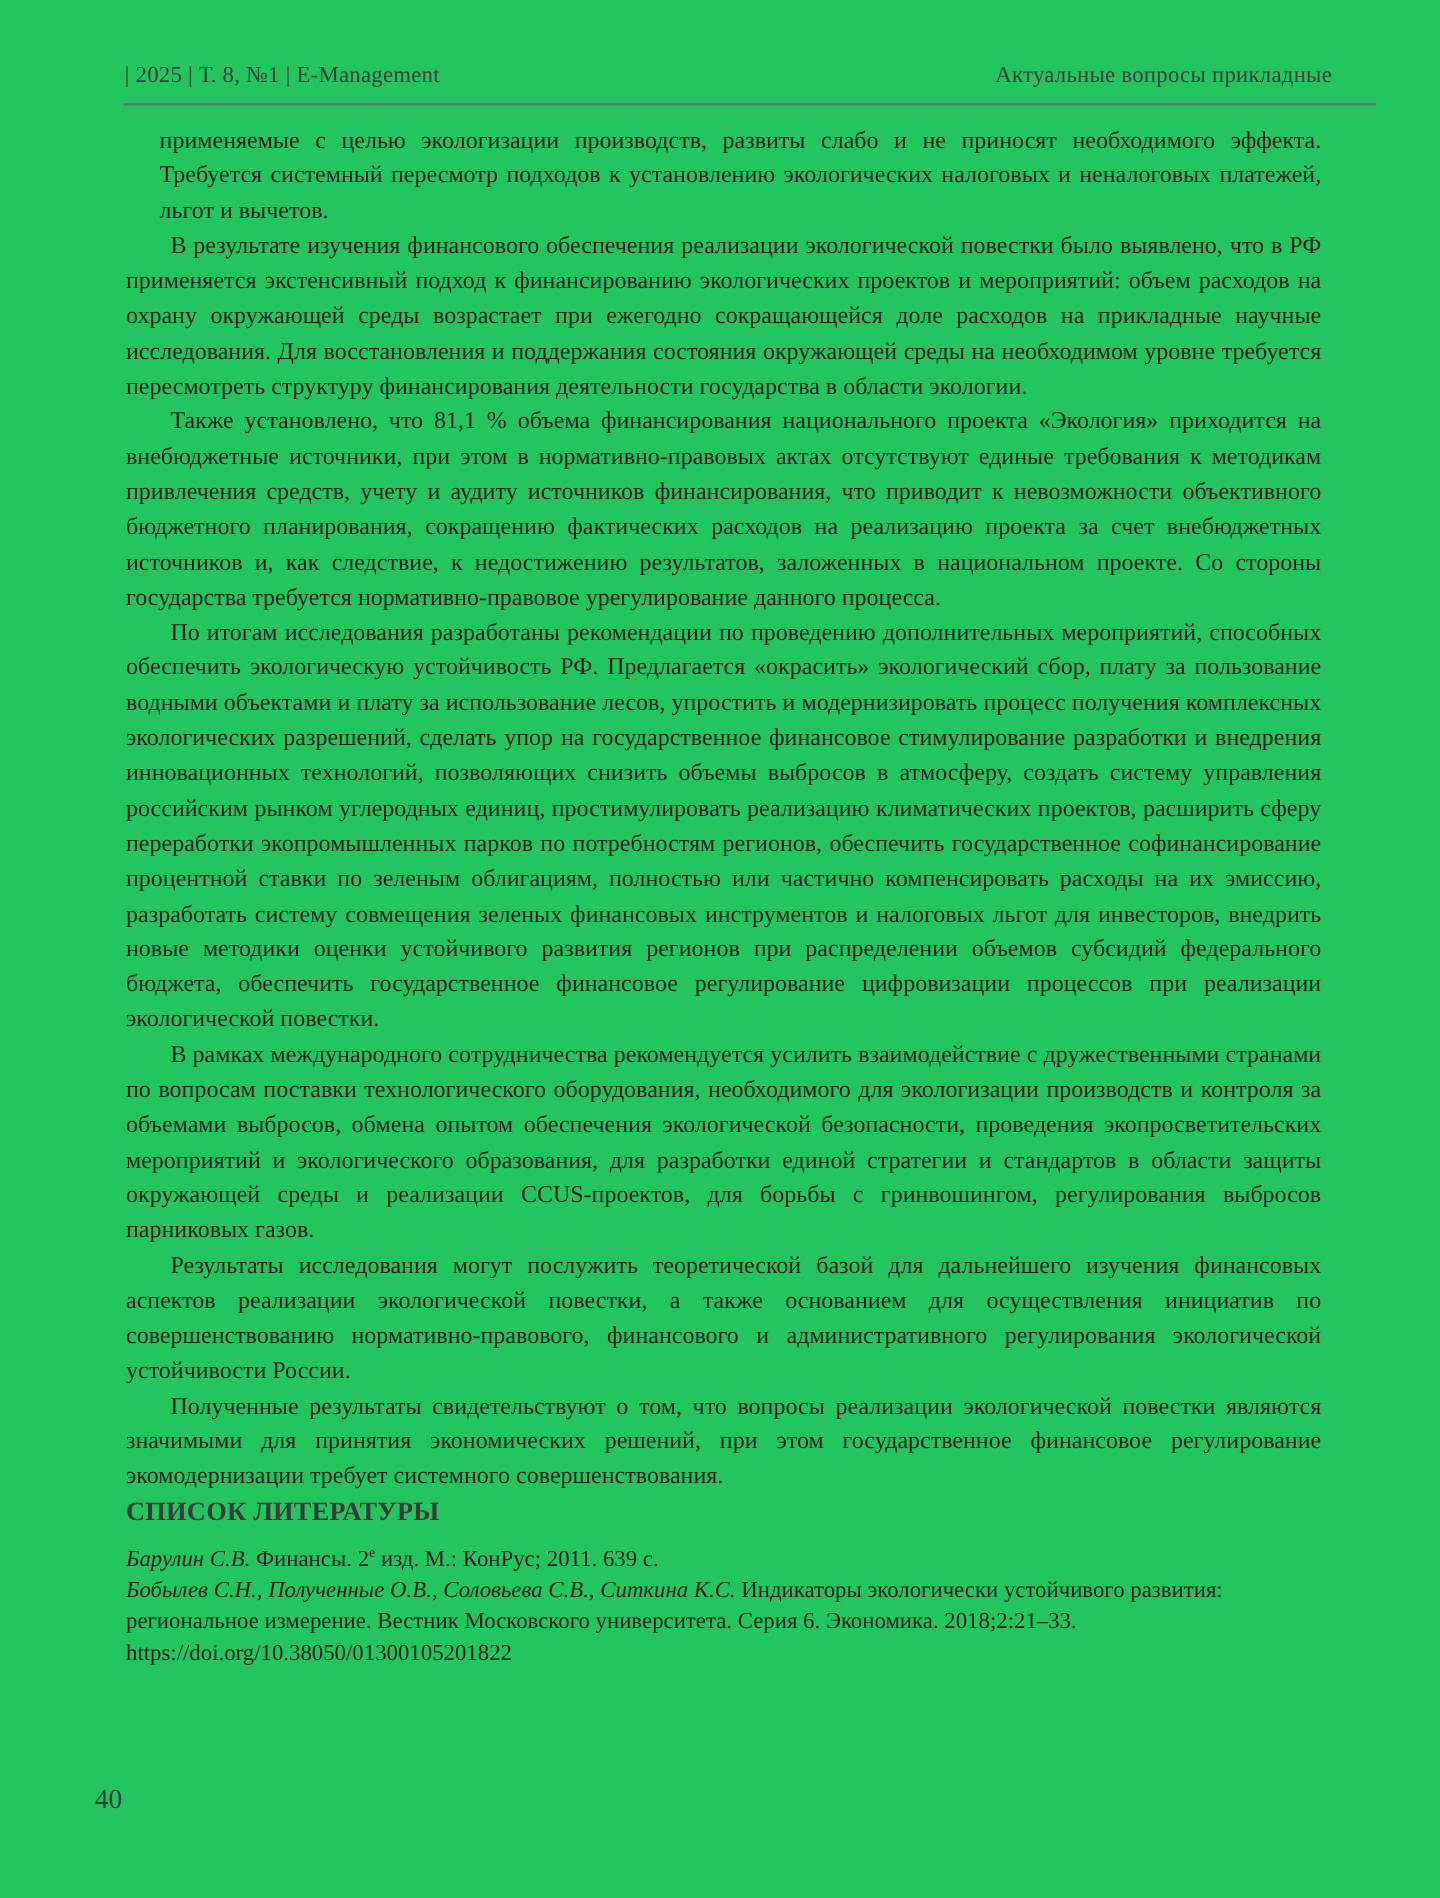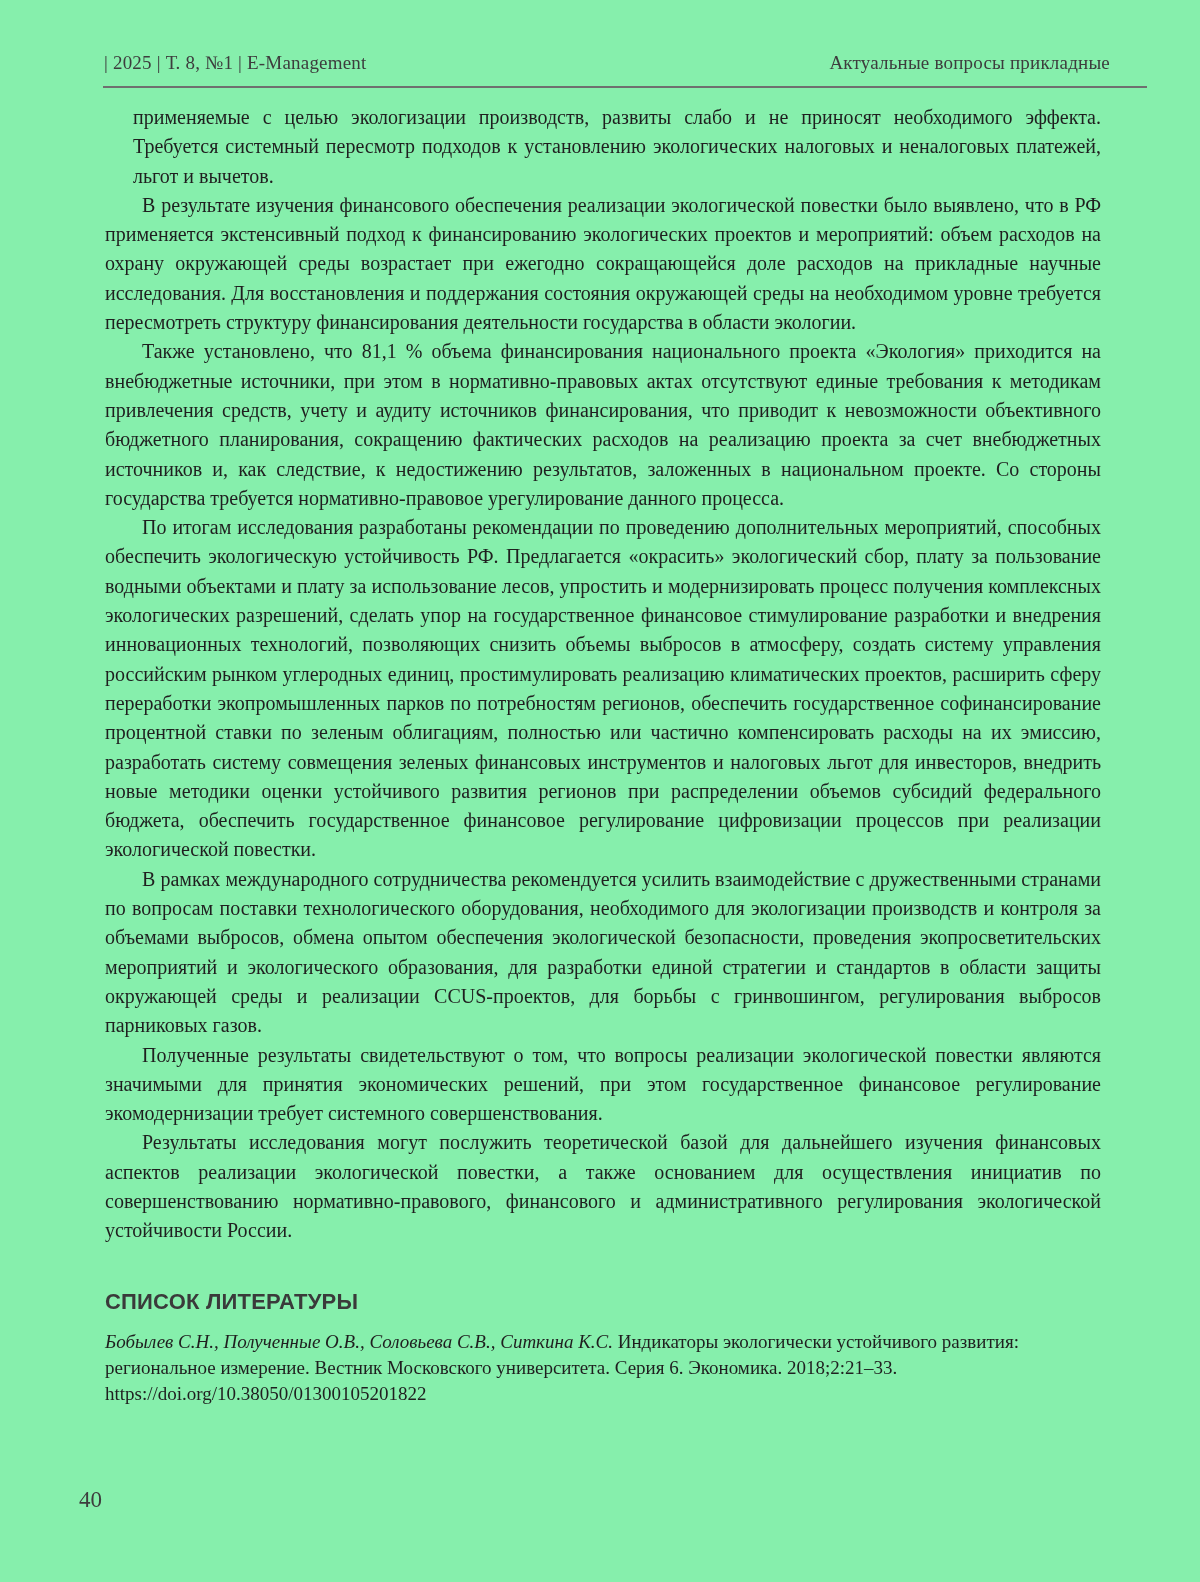--- a/index.html
+++ b/index.html
@@ -1,20 +1,20 @@
 <!DOCTYPE html>
 <html lang="ru"><head>
 <meta charset="utf-8">
 <style>
   html, body { margin: 0; padding: 0; background: #ffffff; }
   .page {
     position: relative;
     width: 1200px;
     height: 1582px;
-    background: #86efac;
+    background: #22c55e;
     overflow: hidden;
     font-family: "Liberation Serif", serif;
     color: #1f1f1f;
   }
   .header {
     position: absolute;
     left: 104px;
     top: 52px;
     width: 1006px;
     display: flex;
@@ -54,22 +54,22 @@
     margin: 0;
     text-align: left;
     letter-spacing: 0.2px;
   }
   .conclusion-heading {
     margin-top: 25px;
     margin-bottom: 7px;
     padding-left: 37px;
   }
   .references-heading {
-    margin-top: 42px;
     margin-bottom: 14px;
+    font-family: Liberation Serif, serif;
   }
   .reference {
     font-size: 19px;
     line-height: 26px;
     text-indent: 0;
     text-align: left;
     margin-top: 12px;
     hyphens: none;
   }
   .ref-authors { font-style: italic; }
@@ -98,24 +98,25 @@
   </div>
   <div class="header-rule"></div>
 
   <div class="content">
     <p class="body-par no-indent">применяемые с целью экологизации производств, развиты слабо и не приносят необходимого эффекта. Требуется системный пересмотр подходов к установлению экологических налоговых и неналоговых платежей, льгот и вычетов.</p>
     <p class="body-par">В результате изучения финансового обеспечения реализации экологической повестки было выявлено, что в РФ применяется экстенсивный подход к финансированию экологических проектов и мероприятий: объем расходов на охрану окружающей среды возрастает при ежегодно сокращающейся доле расходов на прикладные научные исследования. Для восстановления и поддержания состояния окружающей среды на необходимом уровне требуется пересмотреть структуру финансирования деятельности государства в области экологии.</p>
     <p class="body-par">Также установлено, что 81,1 % объема финансирования национального проекта «Экология» приходится на внебюджетные источники, при этом в нормативно-правовых актах отсутствуют единые требования к методикам привлечения средств, учету и аудиту источников финансирования, что приводит к невозможности объективного бюджетного планирования, сокращению фактических расходов на реализацию проекта за счет внебюджетных источников и, как следствие, к недостижению результатов, заложенных в национальном проекте. Со стороны государства требуется нормативно-правовое урегулирование данного процесса.</p>
     <p class="body-par">По итогам исследования разработаны рекомендации по проведению дополнительных мероприятий, способных обеспечить экологическую устойчивость РФ. Предлагается «окрасить» экологический сбор, плату за пользование водными объектами и плату за использование лесов, упростить и модернизировать процесс получения комплексных экологических разрешений, сделать упор на государственное финансовое стимулирование разработки и внедрения инновационных технологий, позволяющих снизить объемы выбросов в атмосферу, создать систему управления российским рынком углеродных единиц, простимулировать реализацию климатических проектов, расширить сферу переработки экопромышленных парков по потребностям регионов, обеспечить государственное софинансирование процентной ставки по зеленым облигациям, полностью или частично компенсировать расходы на их эмиссию, разработать систему совмещения зеленых финансовых инструментов и налоговых льгот для инвесторов, внедрить новые методики оценки устойчивого развития регионов при распределении объемов субсидий федерального бюджета, обеспечить государственное финансовое регулирование цифровизации процессов при реализации экологической повестки.</p>
     <p class="body-par">В рамках международного сотрудничества рекомендуется усилить взаимодействие с дружественными странами по вопросам поставки технологического оборудования, необходимого для экологизации производств и контроля за объемами выбросов, обмена опытом обеспечения экологической безопасности, проведения экопросветительских мероприятий и экологического образования, для разработки единой стратегии и стандартов в области защиты окружающей среды и реализации CCUS-проектов, для борьбы с гринвошингом, регулирования выбросов парниковых газов.</p>
 
+    <p class="body-par">Результаты исследования могут послужить теоретической базой для дальнейшего изучения финансовых аспектов реализации экологической повестки, а также основанием для осуществления инициатив по совершенствованию нормативно-правового, финансового и административного регулирования экологической устойчивости России.</p>
     <p class="body-par">Полученные результаты свидетельствуют о том, что вопросы реализации экологической повестки являются значимыми для принятия экономических решений, при этом государственное финансовое регулирование экомодернизации требует системного совершенствования.</p>
-    <p class="body-par">Результаты исследования могут послужить теоретической базой для дальнейшего изучения финансовых аспектов реализации экологической повестки, а также основанием для осуществления инициатив по совершенствованию нормативно-правового, финансового и административного регулирования экологической устойчивости России.</p>
 
     <h2 class="section-heading references-heading">СПИСОК ЛИТЕРАТУРЫ</h2>
 
+    <p class="reference"><span class="ref-authors">Барулин С.В.</span><span> Финансы. 2</span><sup>е</sup><span> изд. М.: КонРус; 2011. 639 с.</span></p>
 
     <p class="reference"><span class="ref-authors">Бобылев С.Н., Полученные О.В., Соловьева С.В., Ситкина К.С.</span><span> Индикаторы экологически устойчивого развития: региональное измерение. Вестник Московского университета. Серия 6. Экономика. 2018;2:21–33. https://doi.org/10.38050/01300105201822</span></p>
   </div>
 
   <div class="page-number">40</div>
 
 </div>
 
 </body></html>

